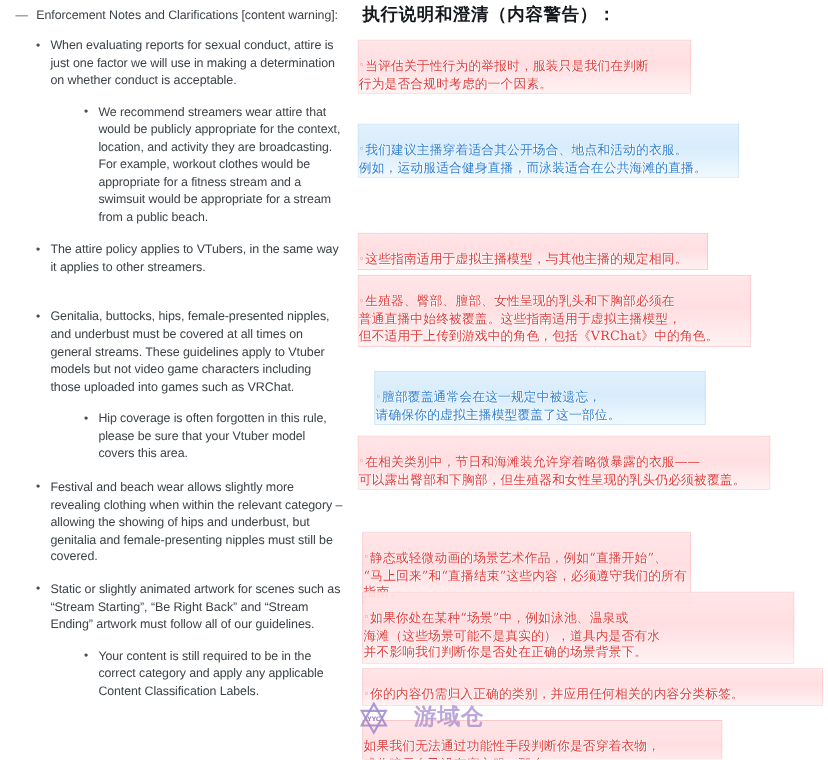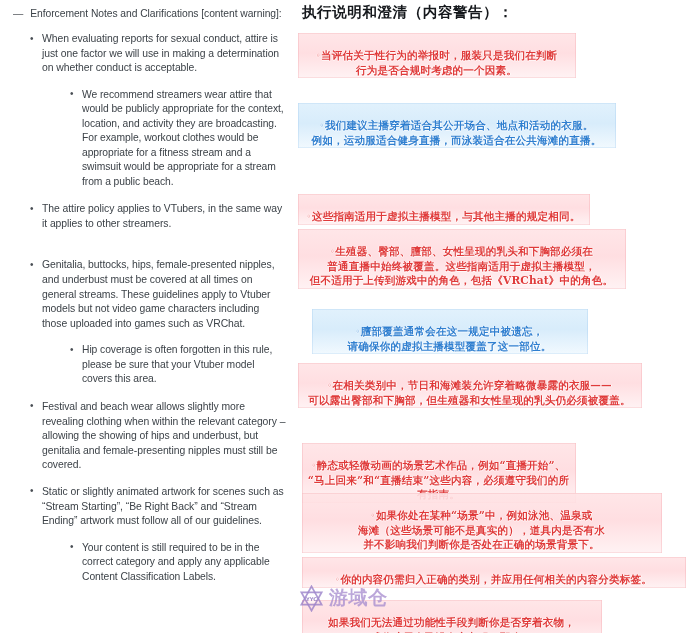--- a/index.html
+++ b/index.html
@@ -99,25 +99,24 @@
     color: #15181c;
     letter-spacing: 0.6px;
     white-space: nowrap;
   }
 
   .cn-block {
     position: absolute;
     font-family: "DejaVu Serif", "Liberation Serif", serif;
     font-size: 10.6px;
     line-height: 14.4px;
-    font-weight: 700;
+    font-weight: 400;
     letter-spacing: 0.15px;
     white-space: pre-line;
     padding: 1px 2px 1px 1px;
-    text-align: center;
   }
   .cn-block .tick {
     font-size: 8px;
     vertical-align: 1px;
     margin-right: 0.5px;
     opacity: 0.85;
   }
 
   
   .hl-red {
@@ -150,21 +149,21 @@
   #watermark {
     position: absolute;
     left: 298px;
     top: 581px;
     width: 120px;
     height: 34px;
     pointer-events: none;
     z-index: 6;
     display: flex;
     align-items: center;
-    gap: 4px;
+    gap: 20px;
   }
   #watermark .wm-badge {
     position: relative;
     width: 27px;
     height: 27px;
     flex: none;
     opacity: 0.85;
   }
   #watermark .wm-text {
     font-family: "DejaVu Serif", "Liberation Serif", serif;

